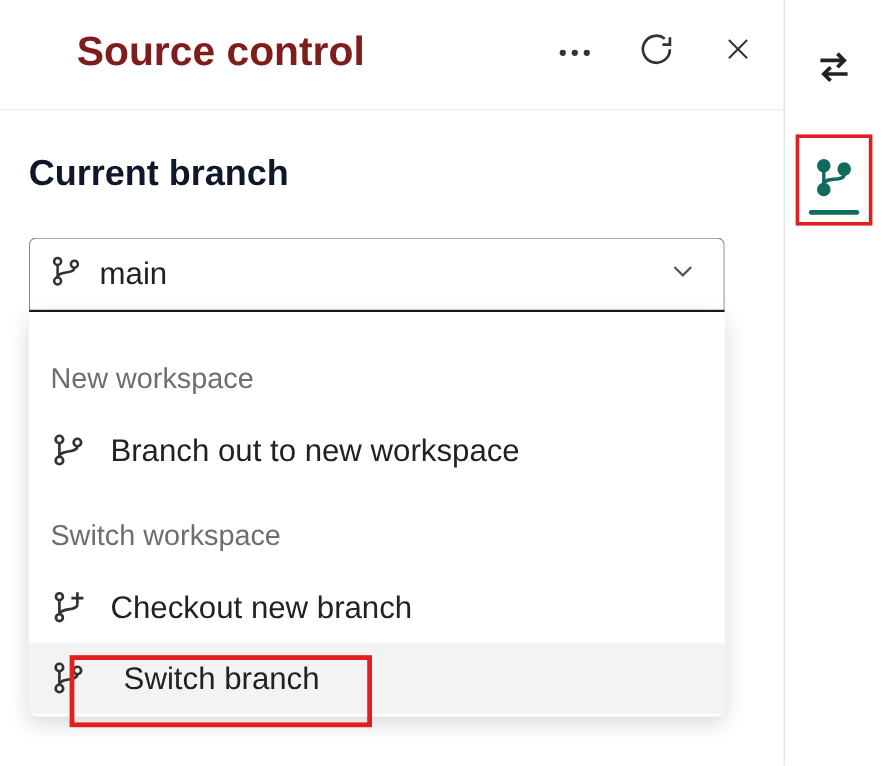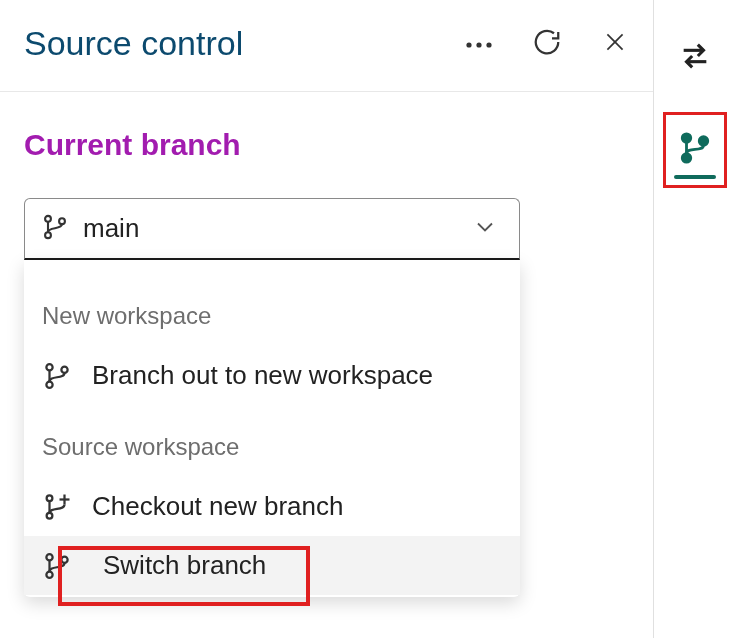--- a/index.html
+++ b/index.html
@@ -19,22 +19,23 @@
     }
     .header {
       display: flex;
       align-items: center;
       justify-content: space-between;
       padding: 24px 24px 28px 24px;
       border-bottom: 1px solid #e8e8e8;
     }
     .header-title {
       font-size: 34px;
-      font-weight: 400;
-      color: #0c4a6e;
+      font-weight: 700;
+      color: #7f1d1d;
+      margin-left: 40px;
     }
     .header-actions {
       display: flex;
       align-items: center;
       gap: 40px;
     }
     .header-btn {
       display: flex;
       align-items: center;
       justify-content: center;
@@ -42,26 +43,26 @@
       height: 28px;
       color: #333;
       cursor: pointer;
     }
     .content {
       padding: 36px 24px;
     }
     .section-label {
       font-size: 30px;
       font-weight: 600;
-      color: #a21caf;
+      color: #0f172a;
       margin-bottom: 36px;
     }
     .dropdown-wrap {
       position: relative;
-      width: 496px;
+      width: 580px;
     }
     .dropdown-trigger {
       display: flex;
       align-items: center;
       justify-content: space-between;
       width: 100%;
       height: 62px;
       border: 1px solid #8a8a8a;
       border-bottom: 2px solid #1a1a1a;
       border-radius: 6px 6px 0 0;
@@ -88,21 +89,21 @@
       box-shadow: 0 6px 18px rgba(0,0,0,0.15);
       padding: 36px 0 2px 0;
     }
     .group-label {
       font-size: 24px;
       color: #6e6e6e;
       padding: 6px 18px 16px 18px;
     }
     .menu-item {
       display: flex;
-      align-items: flex-end;
+      align-items: flex-start;
       gap: 16px;
       padding: 14px 18px;
       font-size: 26px;
       color: #222;
       cursor: pointer;
       position: relative;
     }
     .menu-item.highlighted {
       background: #f3f3f3;
       gap: 27px;
@@ -231,21 +232,21 @@
                 <circle cx="18" cy="7" r="2.5"></circle>
                 <path d="M6 7.5v9"></path>
                 <path d="M18 9.5c0 5-12 2-12 7"></path>
               </svg>
           </span>
           <span>Branch out to new workspace</span>
         </div>
 
         <div class="group-gap"></div>
 
-        <div class="group-label">Source workspace</div>
+        <div class="group-label">Switch workspace</div>
         <div class="menu-item">
           <span class="icon-slot">
             <svg width="30" height="30" viewBox="0 0 24 24" fill="none" stroke="#333" stroke-width="1.8">
                 <circle cx="6" cy="5" r="2.3"></circle>
                 <circle cx="6" cy="19" r="2.3"></circle>
                 <path d="M6 7.3v9.4"></path>
                 <path d="M14 6h8"></path>
                 <path d="M18 2v8"></path>
                 <path d="M18 10c0 5-12 2-12 7"></path>
               </svg>

